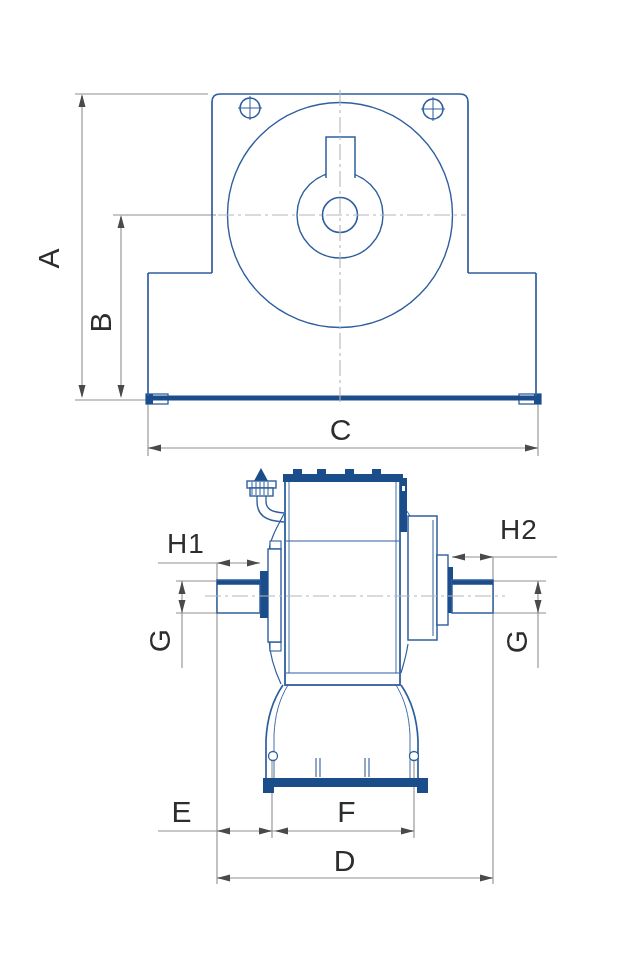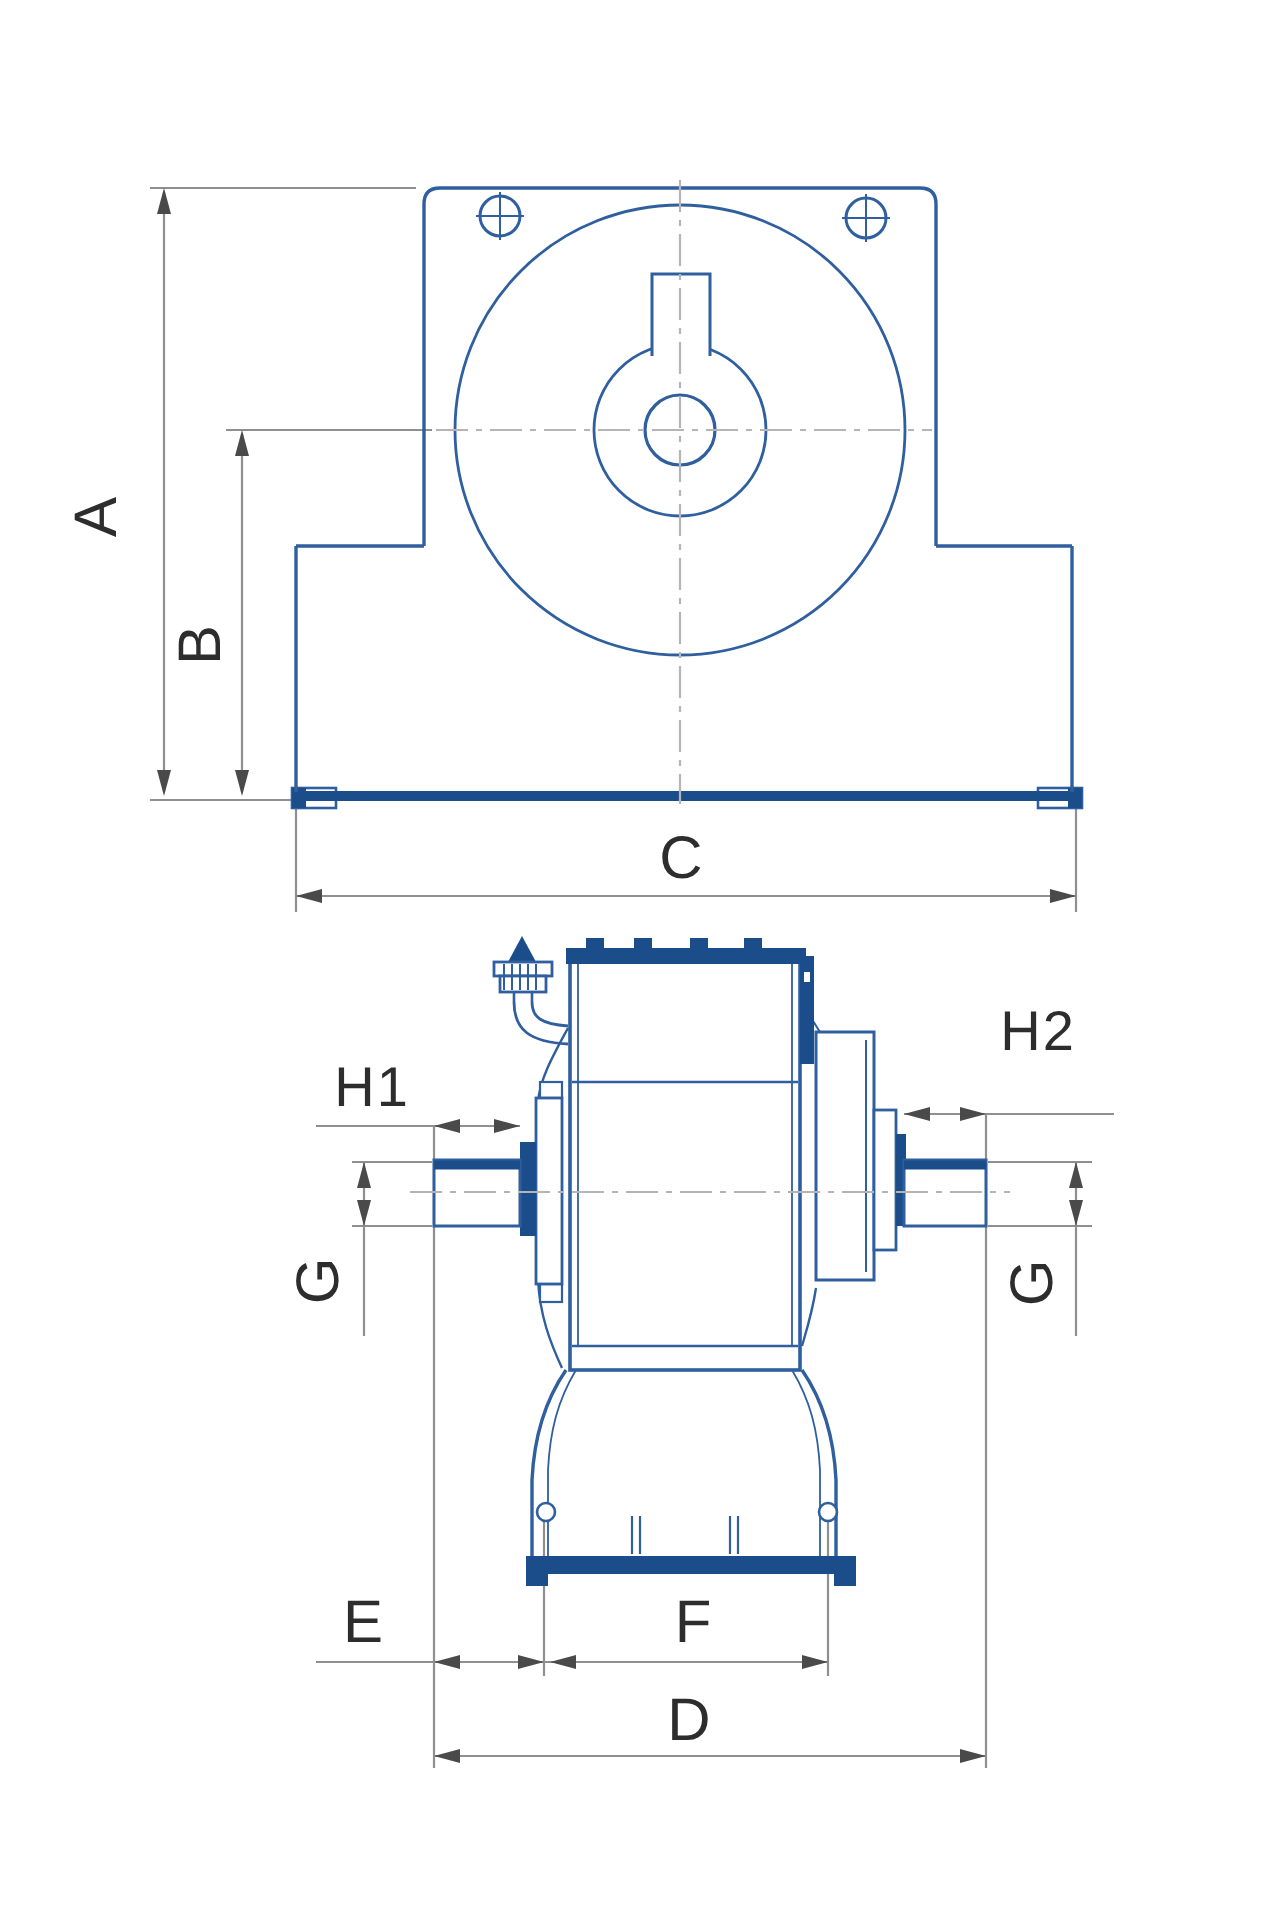--- a/index.html
+++ b/index.html
@@ -171,20 +171,20 @@
     <path d="M340,90 V402"></path>
     <path d="M218,215 H466"></path>
     <path d="M205,596 H505"></path>
   </g>
 </svg>
 
   <div class="dim-label v" style="left:49px;top:258px;">A</div>
   <div class="dim-label v" style="left:101px;top:322px;">B</div>
   <div class="dim-label" style="left:341px;top:430px;">C</div>
   <div class="dim-label small" style="left:186px;top:544px;">H1</div>
-  <div class="dim-label small" style="left:519px;top:516px;">H2</div>
+  <div class="dim-label small" style="left:519px;top:530px;">H2</div>
   <div class="dim-label v" style="left:160px;top:640px;">G</div>
   <div class="dim-label v" style="left:517px;top:641px;">G</div>
   <div class="dim-label" style="left:182px;top:812px;">E</div>
   <div class="dim-label" style="left:347px;top:812px;">F</div>
   <div class="dim-label" style="left:345px;top:861px;">D</div>
 
 </div>
 
 </body></html>

